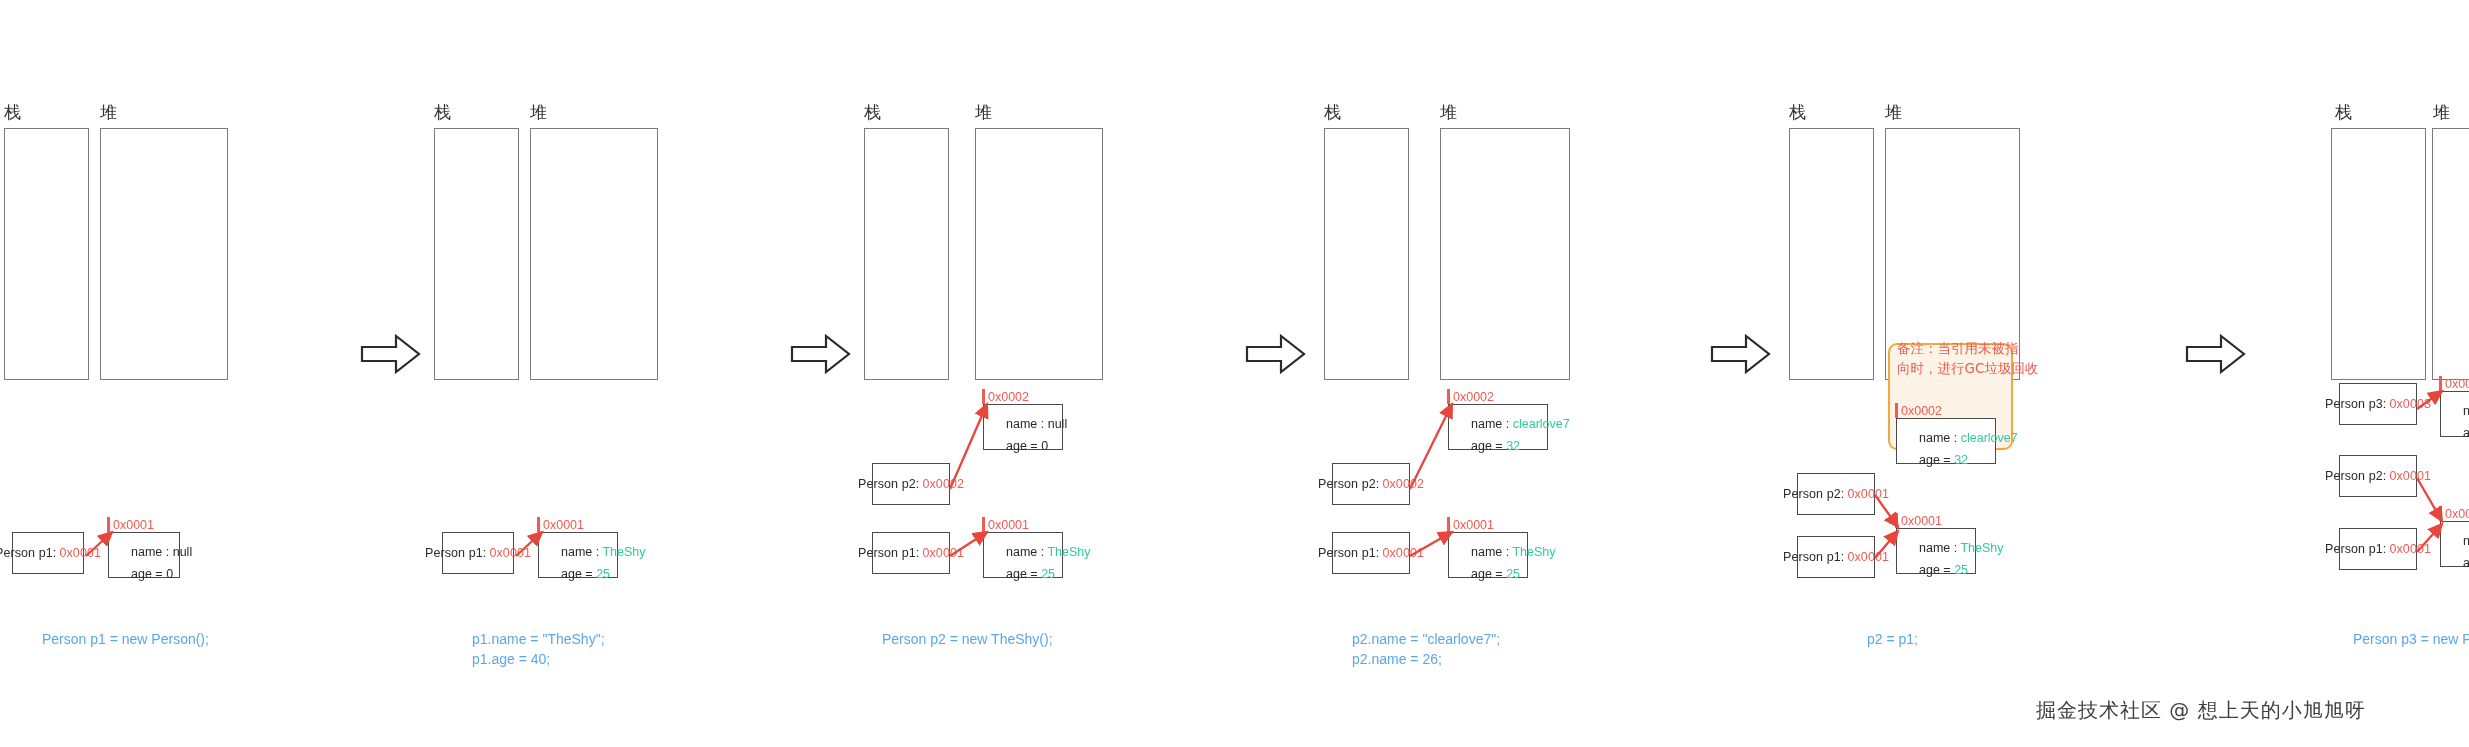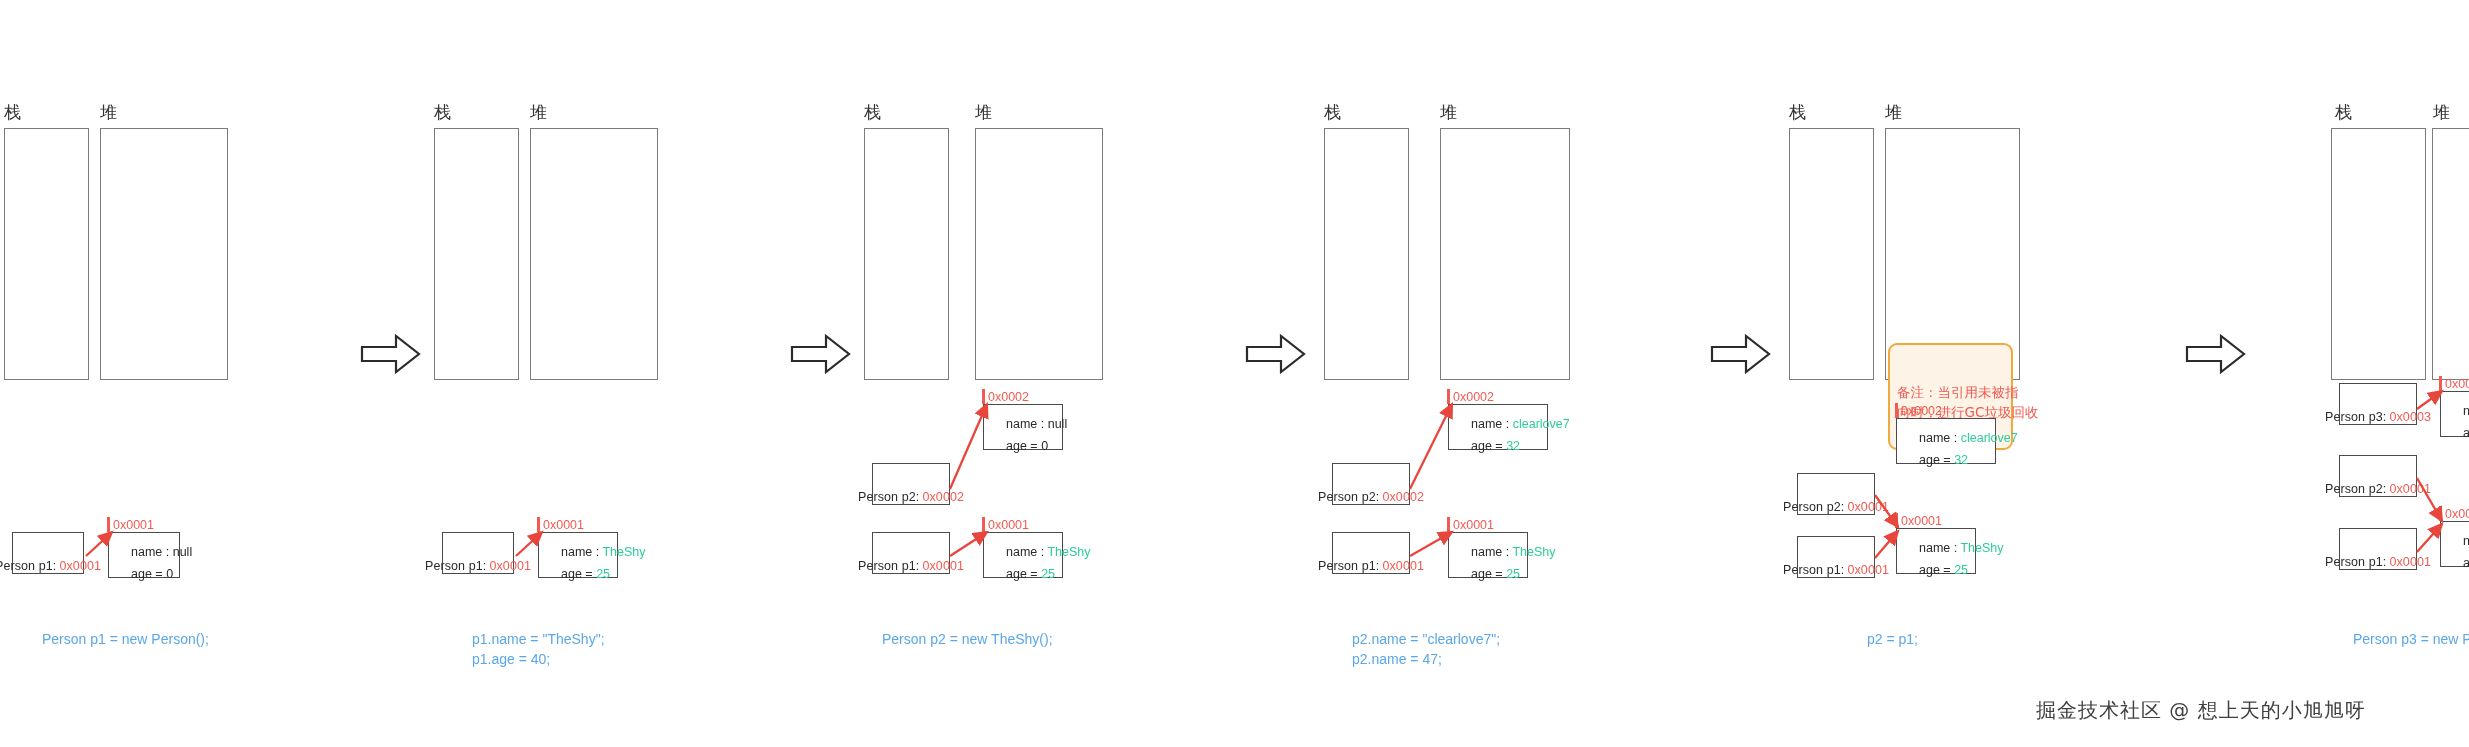--- a/index.html
+++ b/index.html
@@ -32,21 +32,21 @@
     box-sizing:border-box;
   }
 
   
   .frame{
     position:absolute;
     border:1.6px solid #4a4a4a;
     background:#ffffff;
     box-sizing:border-box;
     display:flex;
-    align-items:flex-end;
+    align-items:center;
     justify-content:center;
     font-size:12.5px;
     color:#2b2b2b;
     white-space:nowrap;
     letter-spacing:.1px;
   }
   .frame .addr{color:#f05b53;margin-left:3px;}
 
   
   .obj{
@@ -276,36 +276,36 @@
           <marker id="ah4" markerWidth="7" markerHeight="7" refX="6" refY="3.3" orient="auto">
             <path d="M0,0 L7,3.3 L0,6.6 z" fill="#e8453c"></path>
           </marker>
         </defs>
       <line x1="90" y1="489" x2="132" y2="404" stroke="#e8453c" stroke-width="2.3" marker-end="url(#ah4)"></line>
       <line x1="90" y1="556" x2="132" y2="532" stroke="#e8453c" stroke-width="2.3" marker-end="url(#ah4)"></line>
     </svg>
 
     <div class="caption" style="left:32px;top:629px;">
       <div>p2.name = "clearlove7";</div>
-      <div>p2.name = 47;</div>
+      <div>p2.name = 26;</div>
     </div>
   </div>
 
   <svg class="step-arrow" style="left:1710px;top:333px;" viewBox="0 0 62 42">
     <path d="M2,14 L36,14 L36,3 L59,21 L36,39 L36,28 L2,28 Z" fill="#ffffff" stroke="#2b2b2b" stroke-width="2.2" stroke-linejoin="miter"></path>
   </svg>
 
   <div class="step" style="left:1785px;width:400px;">
     <div class="col-label" style="left:4px;top:104px;">栈</div>
     <div class="col-label" style="left:100px;top:104px;">堆</div>
     <div class="region" style="left:4px;top:128px;width:85px;height:252px;"></div>
     <div class="region" style="left:100px;top:128px;width:135px;height:252px;"></div>
 
     <div class="note" style="left:103px;top:343px;width:125px;height:107px;"></div>
-    <div class="note-text" style="left:112px;top:338px;margin-top:44px;">
+    <div class="note-text" style="left:112px;top:338px;">
       <div>备注：当引用未被指</div>
       <div>向时，进行GC垃圾回收</div>
     </div>
 
     <div class="addr-tag" style="left:110px;top:405px;">0x0002</div>
     <div class="obj" style="left:111px;top:418px;width:100px;height:46px;">
       <div><span>name :</span> <span class="val">clearlove7</span></div>
       <div><span>age =</span> <span class="val">32</span></div>
     </div>
 

